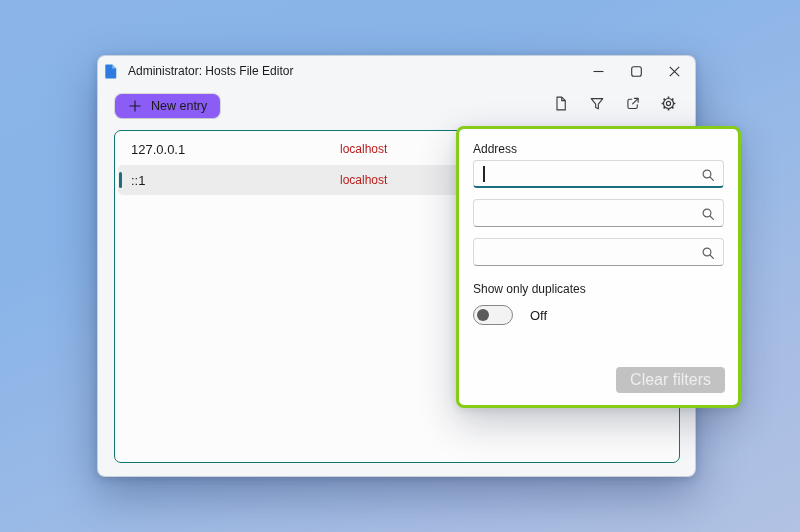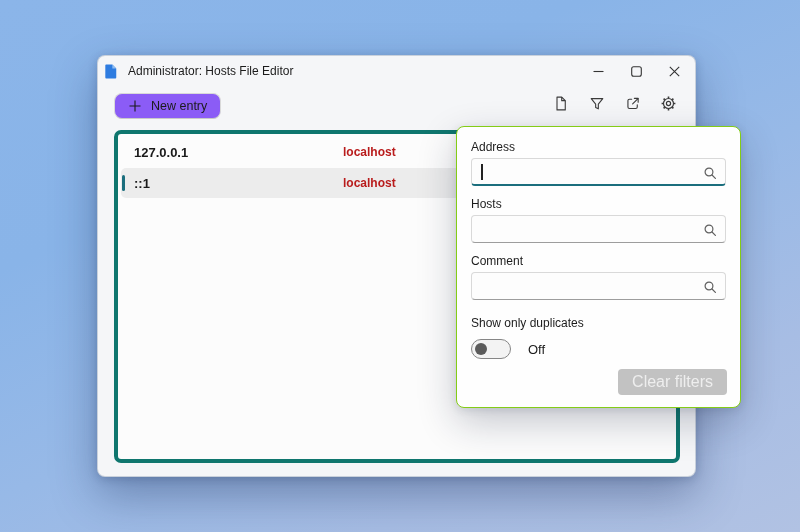--- a/index.html
+++ b/index.html
@@ -26,32 +26,32 @@
   .toolbar { position:relative; height:36px; margin-top:5px; }
   .new-entry-btn { position:absolute; left:16px; top:2px; height:26px;
     display:flex; align-items:center; gap:9px; padding:0 13px;
     background:#8b5cf6; border:1px solid #d9d9d9; border-bottom-color:#c9c9c9;
     border-radius:8px; font-size:12.5px; color:#1b1b1b; }
   .tool-icons { position:absolute; right:18px; top:4px; display:flex; gap:19px; }
   .tool-icon { width:17px; height:17px; display:flex; align-items:center; justify-content:center; }
 
   
   .list-panel { position:absolute; left:16px; top:74px; width:566px; height:333px;
-    background:#fcfcfc; border:4px solid #0f766e; border-radius:7px; padding-top:2px;font-weight:bold; }
+    background:#fcfcfc; border:1px solid #0f766e; border-radius:7px; padding-top:2px; }
   .host-row { position:relative; height:30px; margin:1px 3px; border-radius:5px;
     display:flex; align-items:center; }
   .host-row.selected { background:#ececec; }
   .sel-bar { position:absolute; left:1px; top:7px; width:3px; height:16px;
     border-radius:2px; background:#1b6e7d; }
   .cell-address { margin-left:13px; font-size:13px; color:#1a1a1a; }
   .cell-hosts { position:absolute; left:222px; font-size:12px; color:#b91c1c; }
 
   
   .filter-popup { position:absolute; left:456px; top:126px; width:285px; height:282px;
-    background:#fefefe; border:1px solid #84cc16; border-radius:8px;
+    background:#fefefe; border:3px solid #84cc16; border-radius:8px;
     box-shadow:0 14px 38px rgba(20,30,60,.24), 0 2px 8px rgba(20,30,60,.12);
     padding:13px 14px; z-index:10; }
   .f-label { font-size:12px; color:#1c1c1c; margin:0 0 4px; }
   .field { position:relative; height:28px; background:#fdfdfd;
     border:1px solid #d9d9d9; border-bottom-color:#9d9d9d; border-radius:4px;
     margin-bottom:11px; }
   .field.focused { border-bottom:2px solid #1b6e7d; }
   .field input { position:absolute; inset:0; width:100%; height:100%;
     border:none; background:transparent; outline:none;
     font-size:12.5px; padding-left:22px; color:#1b1b1b;
@@ -164,32 +164,30 @@
     <input value="" style="">
     <span class="caret"></span>
     <span class="search-glyph">
       <svg width="14" height="14" viewBox="0 0 14 14" fill="none" stroke="#5f5f5f" stroke-width="1.2" stroke-linecap="round">
         <circle cx="6" cy="6" r="3.9"></circle>
           <path d="M9 9l3.4 3.4"></path>
       </svg>
     </span>
   </div>
 
-  <div class="f-label">Hosts</div>
   <div class="field">
     <input value="" style="">
     <span class="search-glyph">
       <svg width="14" height="14" viewBox="0 0 14 14" fill="none" stroke="#5f5f5f" stroke-width="1.2" stroke-linecap="round">
         <circle cx="6" cy="6" r="3.9"></circle>
           <path d="M9 9l3.4 3.4"></path>
       </svg>
     </span>
   </div>
 
-  <div class="f-label">Comment</div>
   <div class="field">
     <input value="" style="">
     <span class="search-glyph">
       <svg width="14" height="14" viewBox="0 0 14 14" fill="none" stroke="#5f5f5f" stroke-width="1.2" stroke-linecap="round">
         <circle cx="6" cy="6" r="3.9"></circle>
           <path d="M9 9l3.4 3.4"></path>
       </svg>
     </span>
   </div>
 

